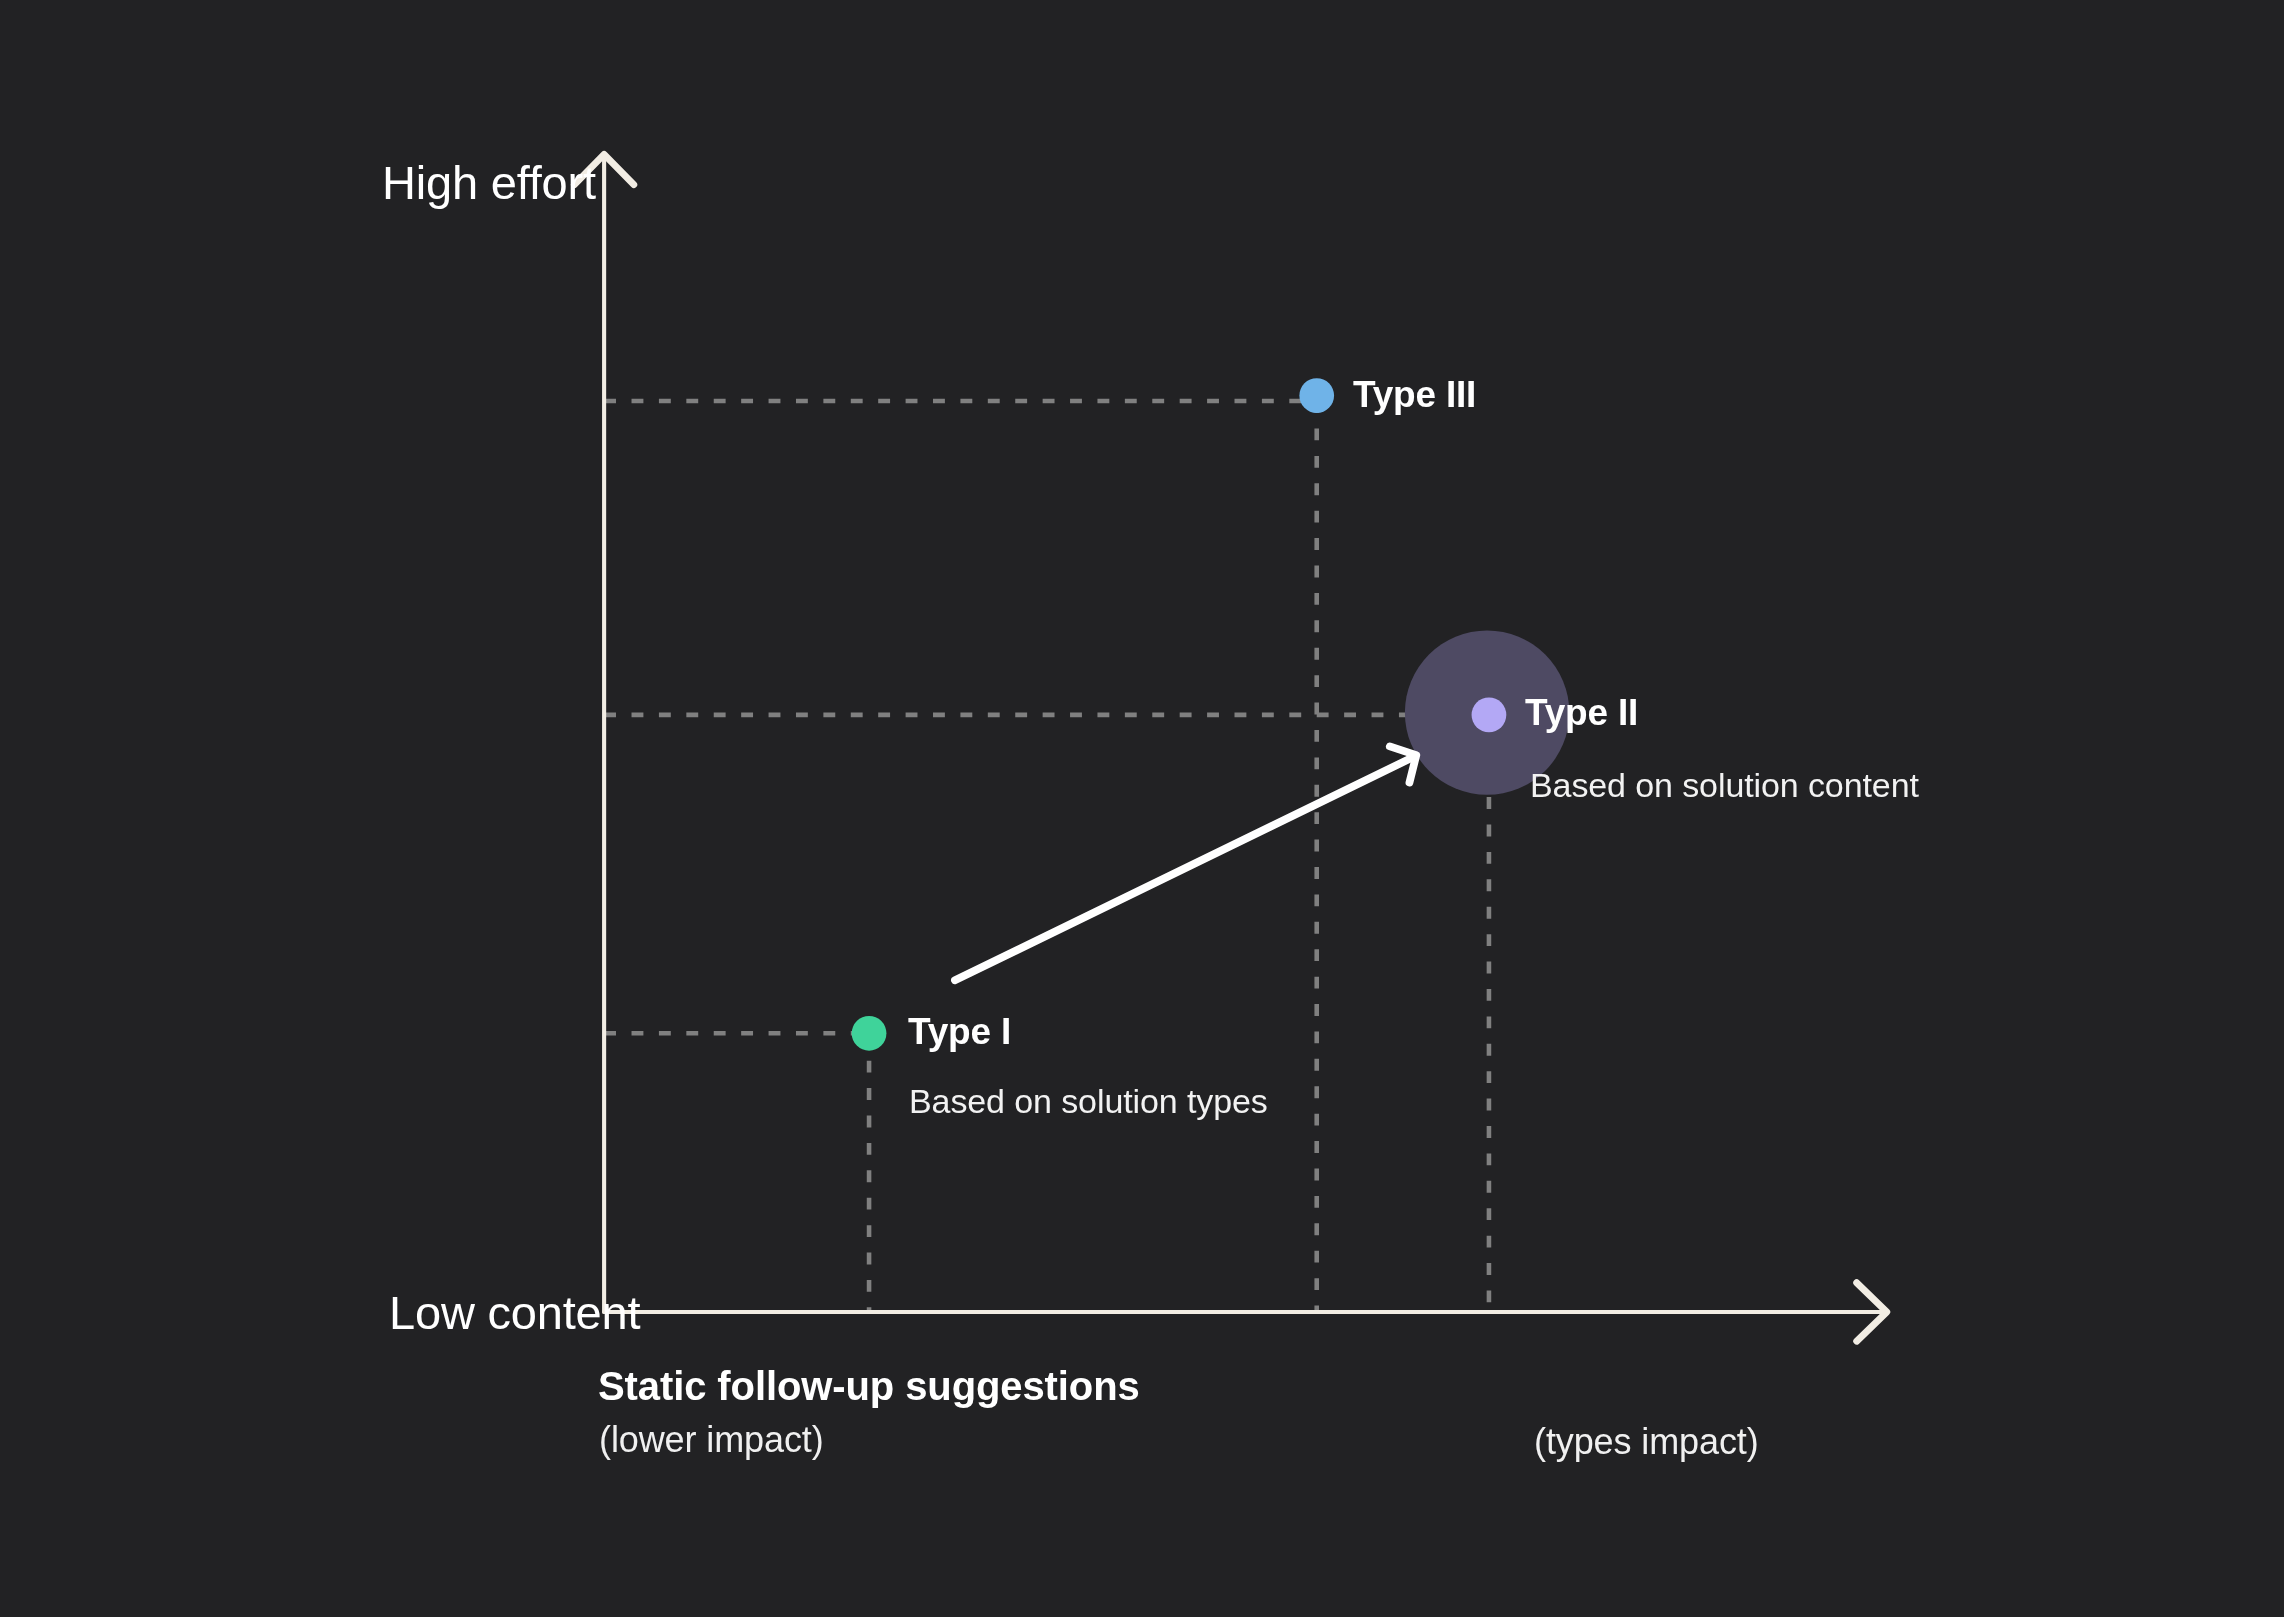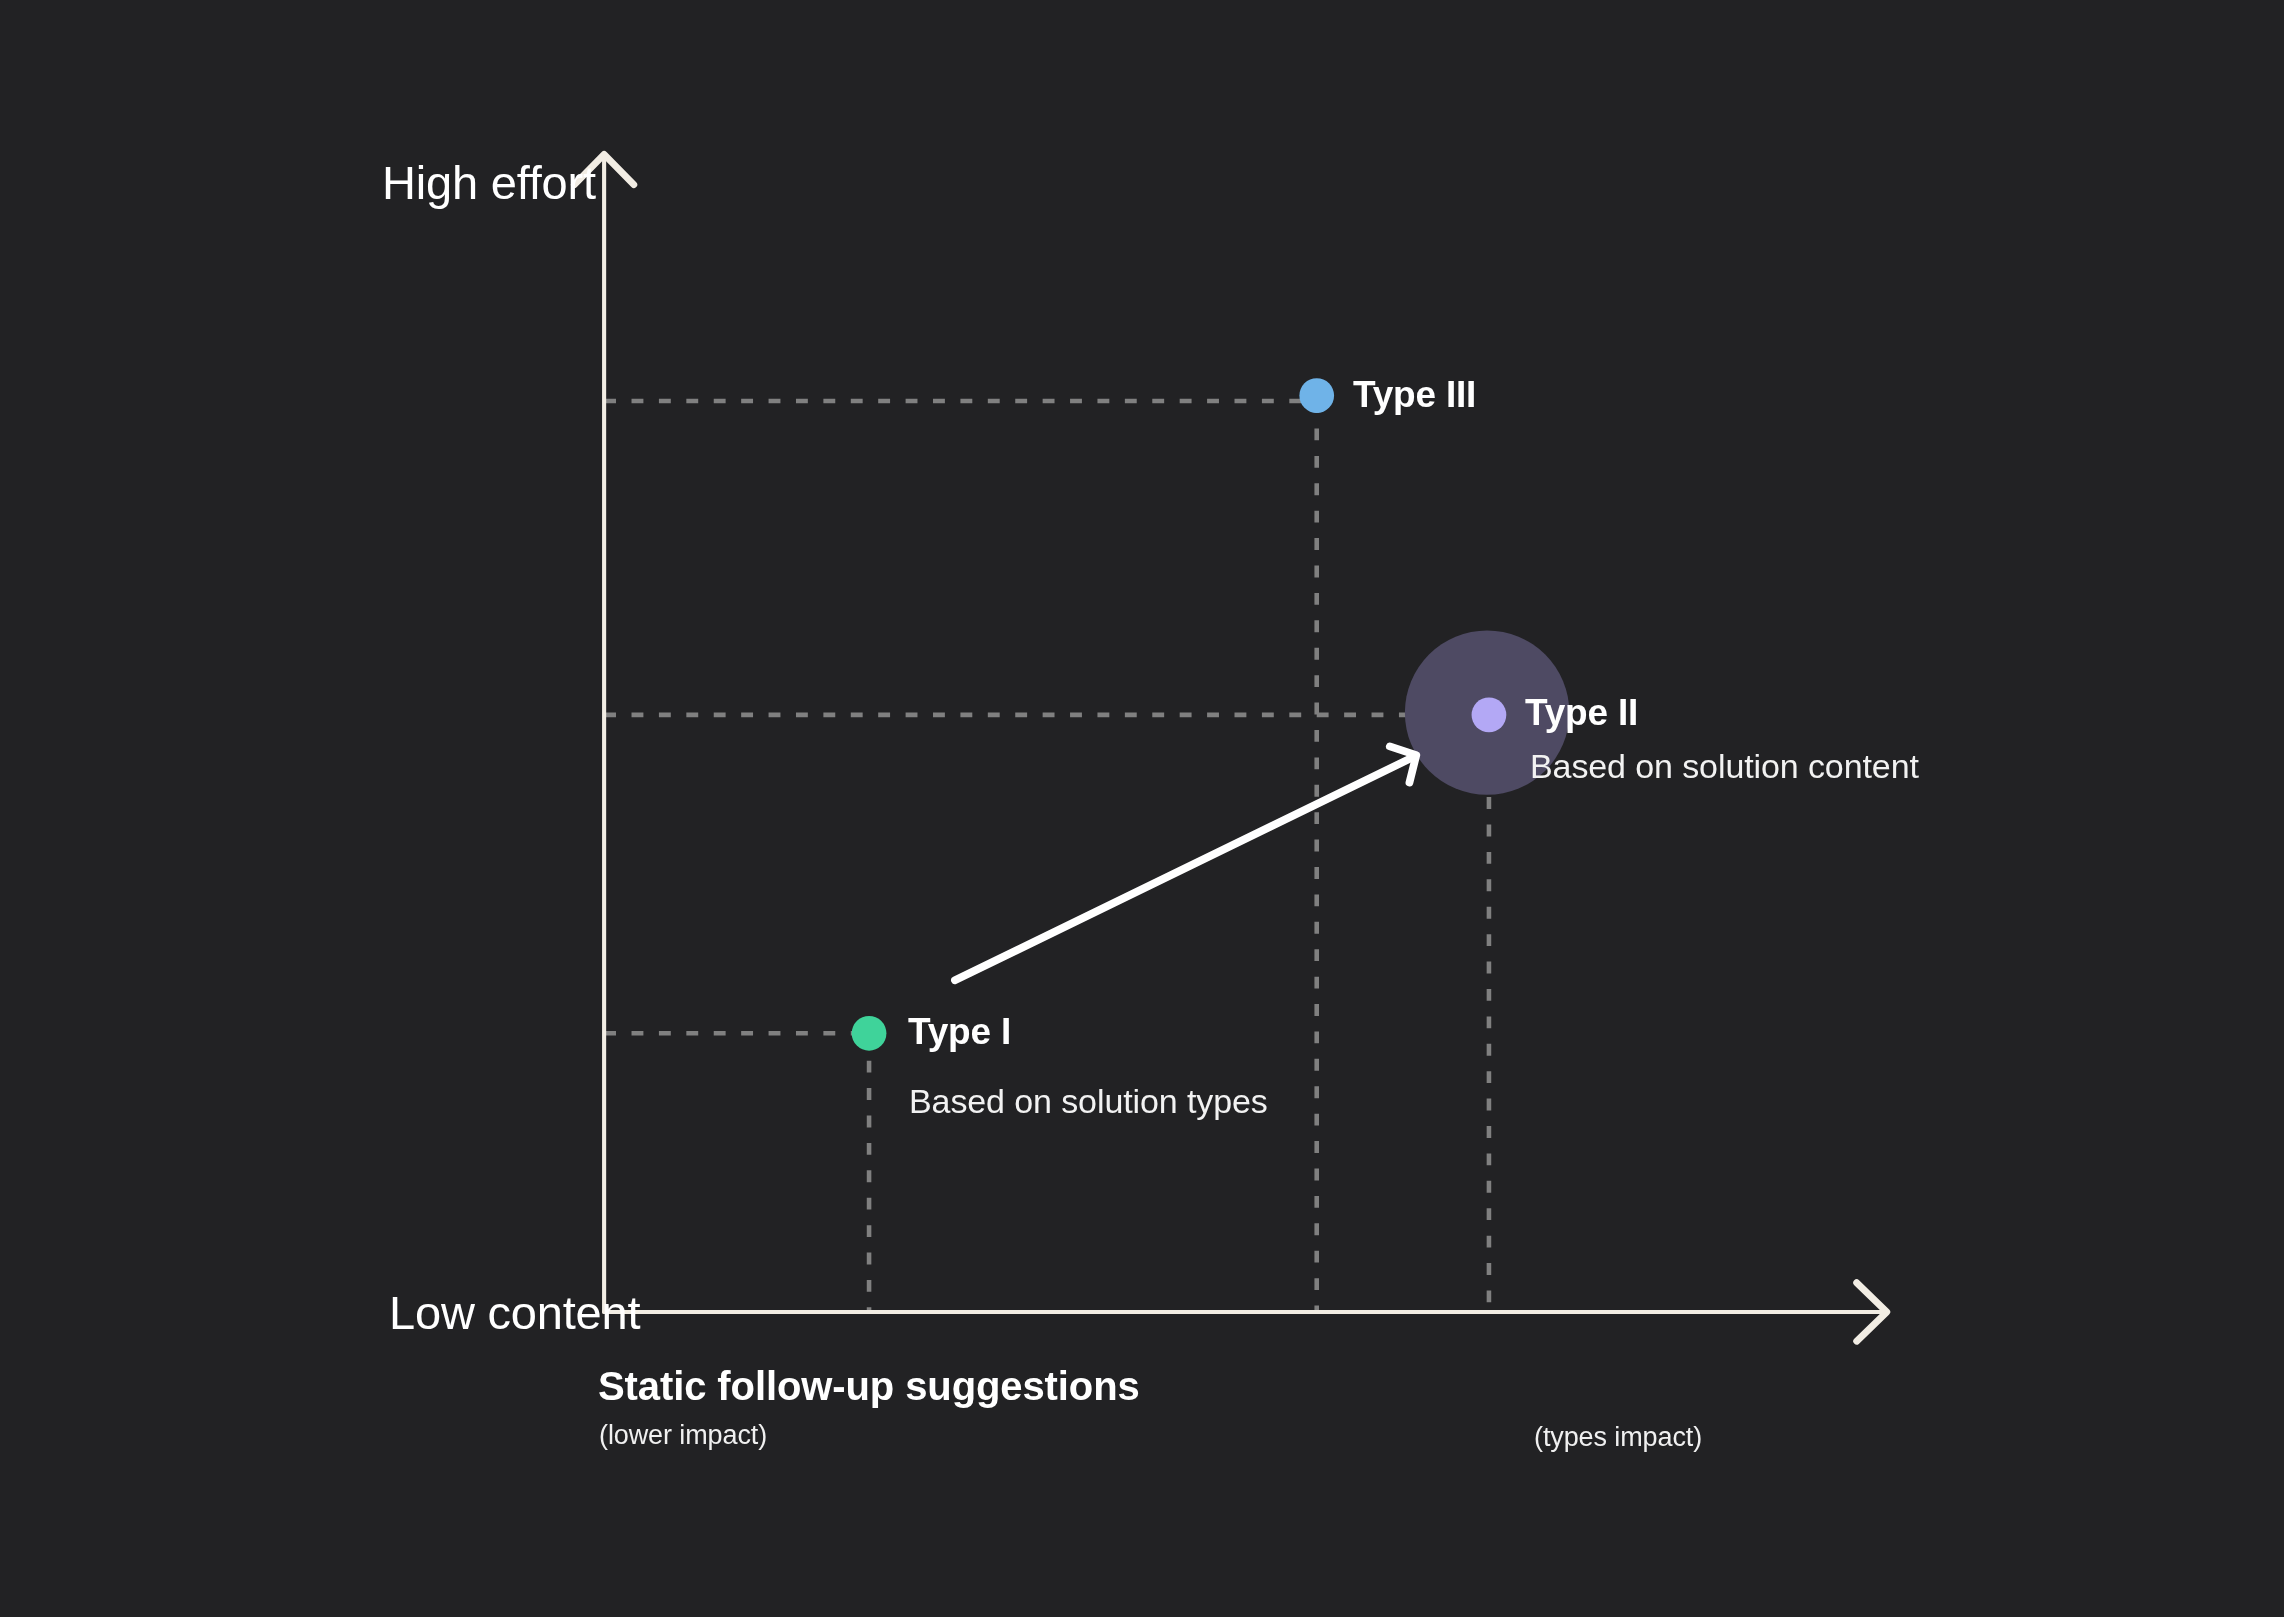--- a/index.html
+++ b/index.html
@@ -50,21 +50,21 @@
     color: #F2F2F2;
     letter-spacing: -0.1px;
   }
   .axis-head {
     font-weight: 700;
     font-size: 40px;
     letter-spacing: -0.1px;
   }
   .axis-note {
     font-weight: 400;
-    font-size: 27px;
+    font-size: 36px;
     color: #F0F0F0;
     letter-spacing: -0.1px;
   }
 </style>
 </head>
 <body>
 
 <div id="stage">
 
   <svg class="layer" viewBox="0 0 5242 3542">
@@ -94,21 +94,21 @@
     <circle cx="1902" cy="2262" r="38" fill="#3FD39A"></circle>
   </svg>
 
   <div class="lbl axis-cap" style="left:382px; top:159px;">High effort</div>
 
   <div class="lbl axis-cap" style="left:389px; top:1289px;">Low content</div>
 
   <div class="lbl series-title" style="left:1353px; top:376px;">Type III</div>
 
   <div class="lbl series-title" style="left:1525px; top:694px;">Type II</div>
-  <div class="lbl series-sub" style="left:1530px; top:749px;">Based on solution content</div>
+  <div class="lbl series-sub" style="left:1530px; top:768px;">Based on solution content</div>
 
   <div class="lbl series-title" style="left:908px; top:1013px;">Type I</div>
   <div class="lbl series-sub" style="left:909px; top:1084px;">Based on solution types</div>
 
   <div class="lbl axis-head" style="left:598px; top:1366px;">Static follow-up suggestions</div>
   <div class="lbl axis-note" style="left:599px; top:1422px;">(lower impact)</div>
 
   <div class="lbl axis-note" style="left:1534px; top:1424px;">(types impact)</div>
 
 </div>

